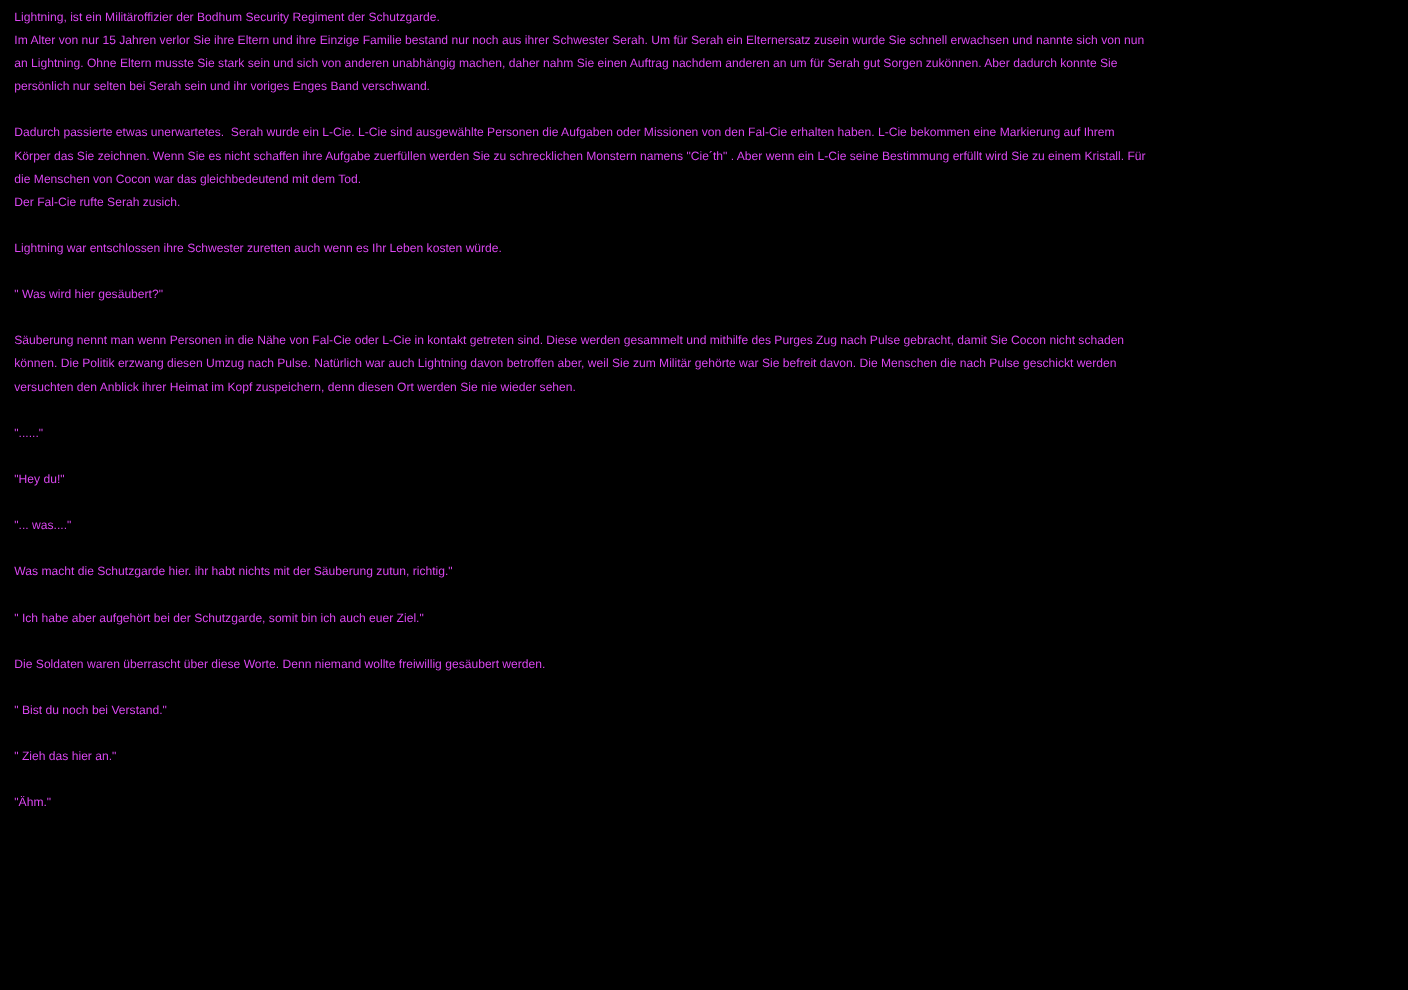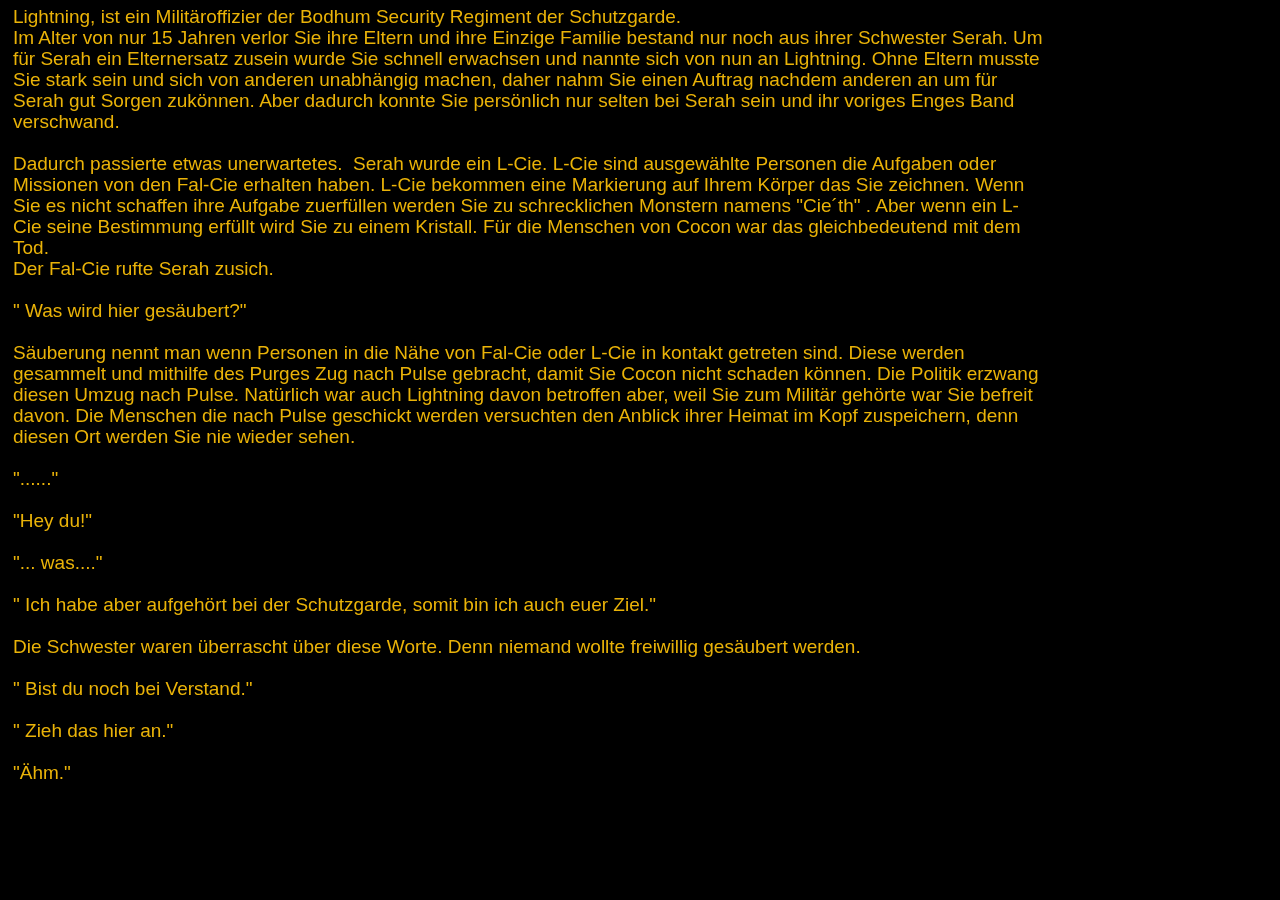--- a/index.html
+++ b/index.html
@@ -11,41 +11,43 @@
     height: 900px;
     background: #000000;
     overflow: hidden;
   }
   .page {
     box-sizing: border-box;
     width: 1056px;
     height: 900px;
     padding: 6px 10px 0 13px;
     font-family: "Liberation Sans", sans-serif;
-    font-size: 19px;
+    font-size: 11px;
     line-height: 21px;
-    color: #eab308;
+    color: #d946ef;
     letter-spacing: 0;
   }
   .page p {
     margin: 0 0 21px 0;
     white-space: pre-wrap;
   }
 </style>
 </head>
 <body>
 
 <div class="page">
   <p>Lightning, ist ein Militäroffizier der Bodhum Security Regiment der Schutzgarde.
 Im Alter von nur 15 Jahren verlor Sie ihre Eltern und ihre Einzige Familie bestand nur noch aus ihrer Schwester Serah. Um für Serah ein Elternersatz zusein wurde Sie schnell erwachsen und nannte sich von nun an Lightning. Ohne Eltern musste Sie stark sein und sich von anderen unabhängig machen, daher nahm Sie einen Auftrag nachdem anderen an um für Serah gut Sorgen zukönnen. Aber dadurch konnte Sie persönlich nur selten bei Serah sein und ihr voriges Enges Band verschwand.</p>
   <p>Dadurch passierte etwas unerwartetes.  Serah wurde ein L-Cie. L-Cie sind ausgewählte Personen die Aufgaben oder Missionen von den Fal-Cie erhalten haben. L-Cie bekommen eine Markierung auf Ihrem Körper das Sie zeichnen. Wenn Sie es nicht schaffen ihre Aufgabe zuerfüllen werden Sie zu schrecklichen Monstern namens "Cie´th" . Aber wenn ein L-Cie seine Bestimmung erfüllt wird Sie zu einem Kristall. Für die Menschen von Cocon war das gleichbedeutend mit dem Tod.
 Der Fal-Cie rufte Serah zusich.</p>
+  <p>Lightning war entschlossen ihre Schwester zuretten auch wenn es Ihr Leben kosten würde.</p>
   <p>" Was wird hier gesäubert?"</p>
   <p>Säuberung nennt man wenn Personen in die Nähe von Fal-Cie oder L-Cie in kontakt getreten sind. Diese werden gesammelt und mithilfe des Purges Zug nach Pulse gebracht, damit Sie Cocon nicht schaden können. Die Politik erzwang diesen Umzug nach Pulse. Natürlich war auch Lightning davon betroffen aber, weil Sie zum Militär gehörte war Sie befreit davon. Die Menschen die nach Pulse geschickt werden versuchten den Anblick ihrer Heimat im Kopf zuspeichern, denn diesen Ort werden Sie nie wieder sehen.</p>
   <p>"......"</p>
   <p>"Hey du!"</p>
   <p>"... was...."</p>
+  <p>Was macht die Schutzgarde hier. ihr habt nichts mit der Säuberung zutun, richtig."</p>
   <p>" Ich habe aber aufgehört bei der Schutzgarde, somit bin ich auch euer Ziel."</p>
-  <p>Die Schwester waren überrascht über diese Worte. Denn niemand wollte freiwillig gesäubert werden.</p>
+  <p>Die Soldaten waren überrascht über diese Worte. Denn niemand wollte freiwillig gesäubert werden.</p>
   <p>" Bist du noch bei Verstand."</p>
   <p>" Zieh das hier an."</p>
   <p>"Ähm."</p>
 </div>
 
 </body></html>

